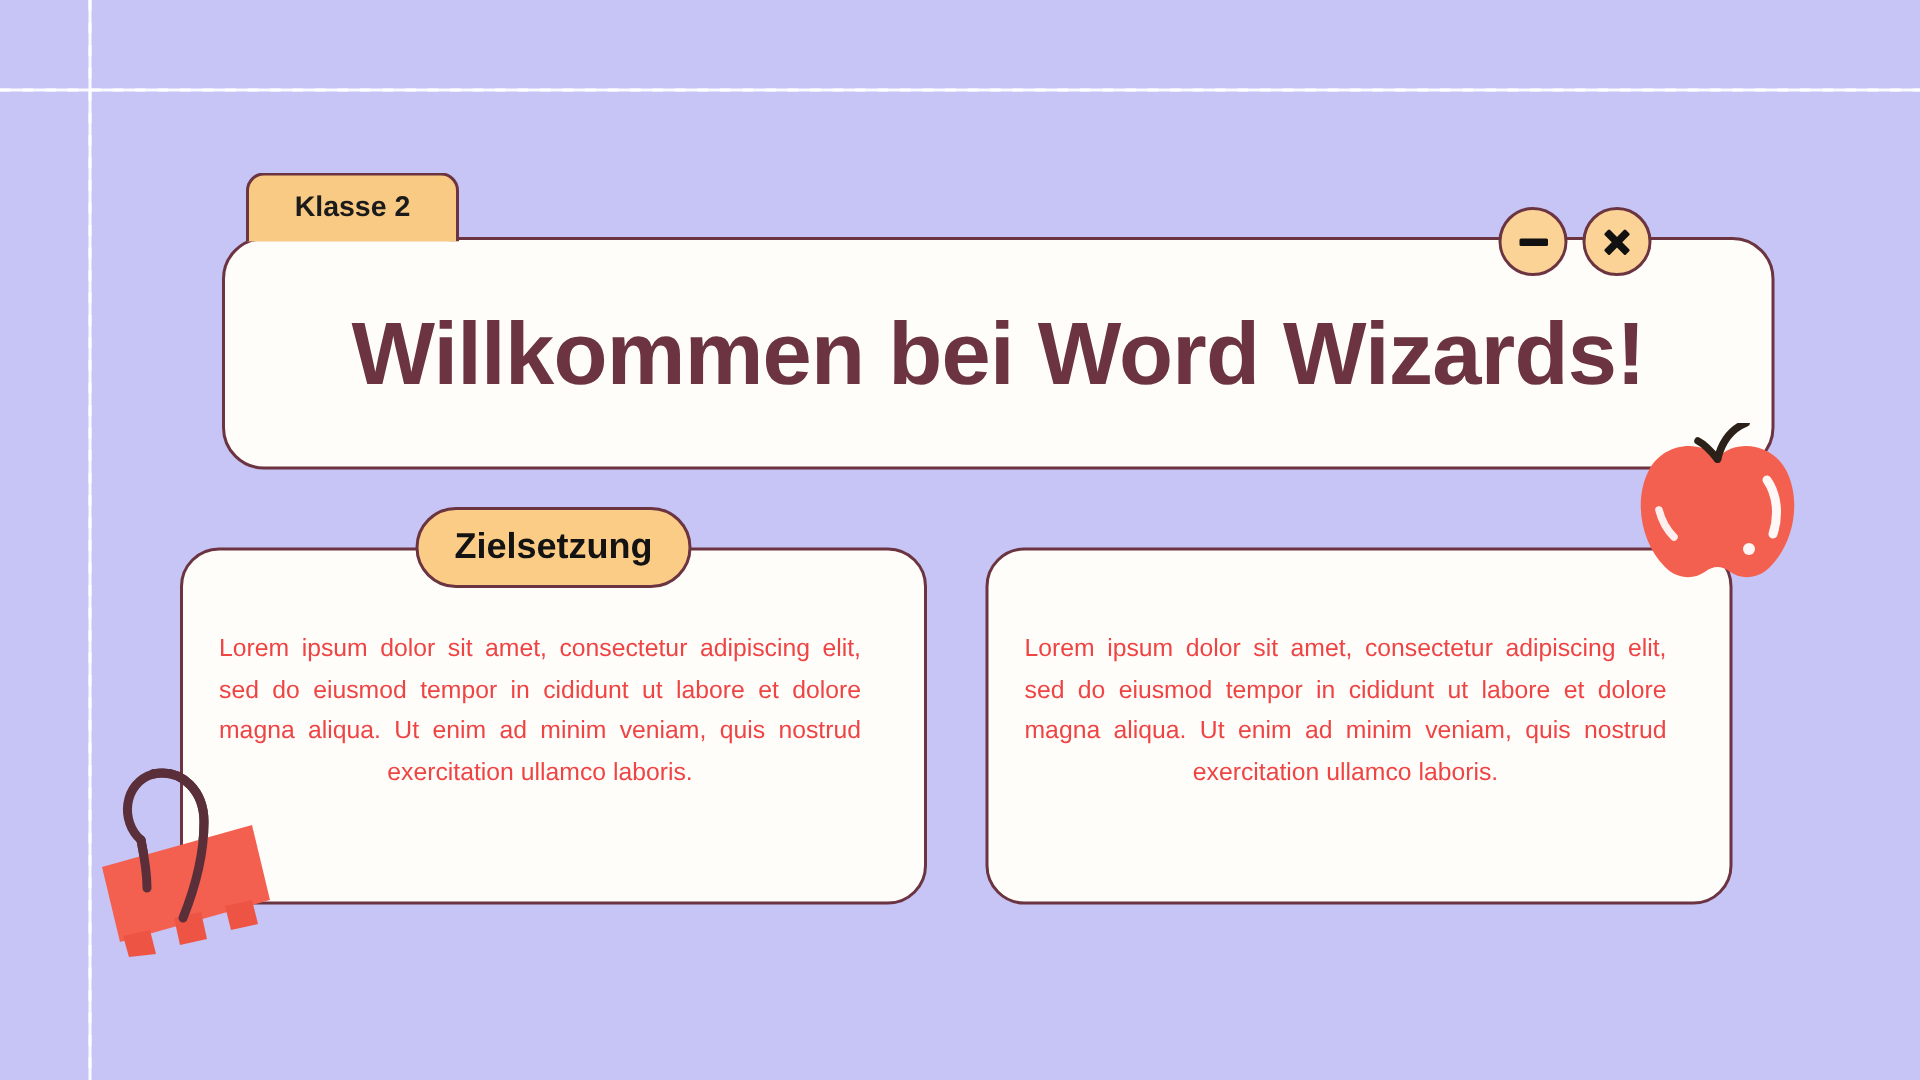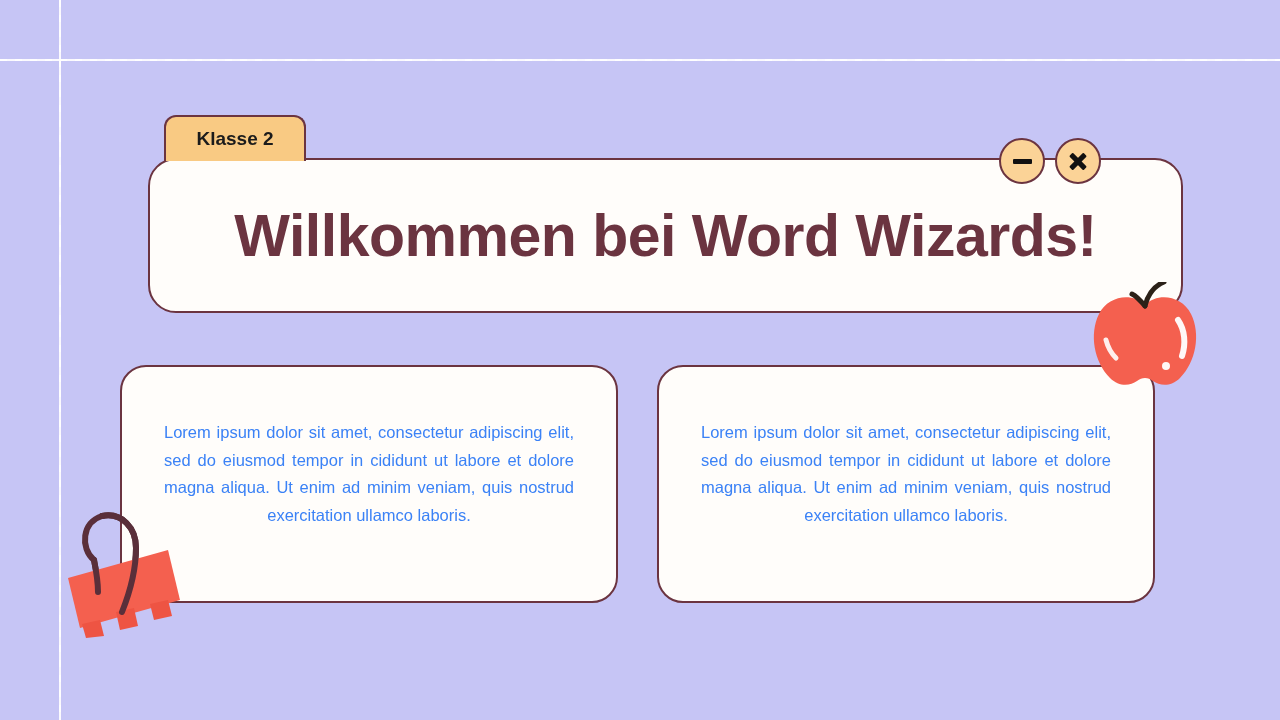--- a/index.html
+++ b/index.html
@@ -118,24 +118,24 @@
   }
   .glyph-close::before { transform:rotate(45deg); }
   .glyph-close::after  { transform:rotate(-45deg); }
 
   
   #card-left  { left:120px; top:365px; width:498px; height:238px; }
   #card-right { left:657px; top:365px; width:498px; height:238px; }
 
   .card-body {
     position:absolute;
-    left:42px; right:42px; top:52px;
+    left:24px; right:42px; top:52px;
     font-size:16.5px;
     line-height:27.5px;
-    color:#3b82f6;
+    color:#ef4444;
     text-align:justify;
     text-align-last:center;
   }
 
   
   .pill {
     position:absolute;
     height:54px;
     background:#fbcc86;
     border:2px solid #6b3440;
@@ -180,20 +180,23 @@
   <div class="win-btn" id="btn-close">
     <div class="glyph-close"></div>
   </div>
 
   <div class="card" id="header-card">
     <div id="header-title">Willkommen bei Word Wizards!</div>
   </div>
 
   <div class="card" id="card-left">
     <div class="card-body">Lorem ipsum dolor sit amet, consectetur adipiscing elit, sed do eiusmod tempor in cididunt ut labore et dolore magna aliqua. Ut enim ad minim veniam, quis nostrud exercitation ullamco laboris.</div>
+  </div>
+  <div class="pill" id="pill-left">
+    <span>Zielsetzung</span>
   </div>
 
   <div class="card" id="card-right">
     <div class="card-body">Lorem ipsum dolor sit amet, consectetur adipiscing elit, sed do eiusmod tempor in cididunt ut labore et dolore magna aliqua. Ut enim ad minim veniam, quis nostrud exercitation ullamco laboris.</div>
   </div>
 
   <svg id="apple" viewBox="0 0 118 108">
     <path d="M59 23 C46 10 22 14 13 32 C3 52 8 80 24 96 C33 105 44 104 51 99 C56 95 62 95 67 99 C74 104 85 105 94 96 C110 80 115 52 105 32 C96 14 72 10 59 23 Z" fill="#f4604f"></path>
     <path d="M59 24 C62 12 68 4 78 0" stroke="#2b2118" stroke-width="5" fill="none" stroke-linecap="round"></path>
     <path d="M59 24 C54 18 50 14 46 12" stroke="#2b2118" stroke-width="5" fill="none" stroke-linecap="round"></path>

